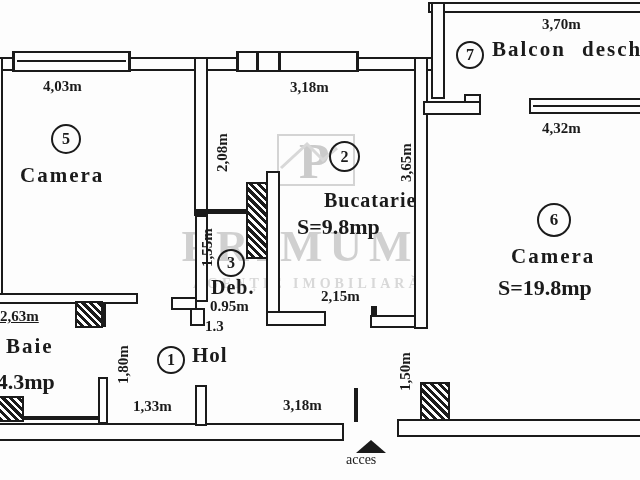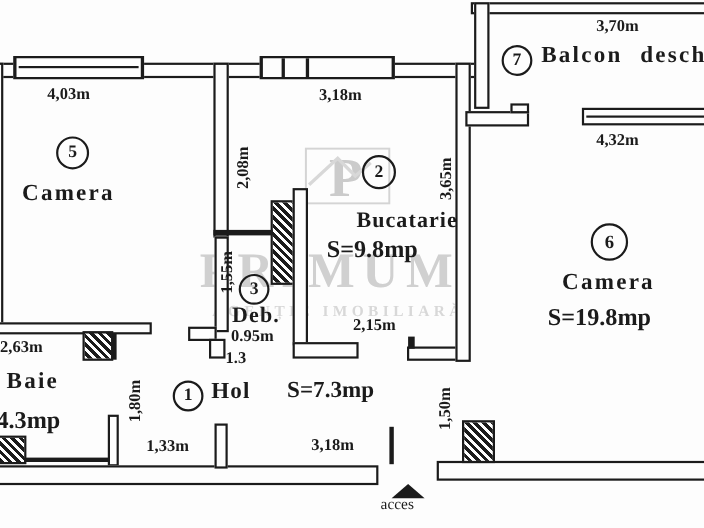--- a/index.html
+++ b/index.html
@@ -114,28 +114,27 @@
   <div class="vwrap" style="left:199px;top:222px;height:50px;">
       <span class="lbl dim">1,55m</span>
     </div>
   <div class="badge" style="left:217px;top:249px;">3</div>
   <div class="lbl name" style="left:211px;top:276px;font-size:20px;">Deb.</div>
   <div class="lbl dim" style="left:210px;top:298px;">0.95m</div>
   <div class="lbl" style="left:205px;top:318px;font-size:15px;">1.3</div>
 
   <div class="badge" style="left:157px;top:346px;">1</div>
   <div class="lbl name" style="left:192px;top:343px;text-align:center;">Hol</div>
-  <div class="lbl area" style="left:261px;top:342px;font-size:21px;">S=7.3mp</div>
   <div class="vwrap" style="left:115px;top:338px;height:52px;">
       <span class="lbl dim">1,80m</span>
     </div>
   <div class="lbl dim" style="left:133px;top:398px;">1,33m</div>
   <div class="lbl dim" style="left:283px;top:397px;">3,18m</div>
 
-  <div class="lbl dim" style="left:0px;top:308px;">2,63m</div>
+  <div class="lbl dim" style="left:0px;top:308px;text-decoration:underline;">2,63m</div>
   <div class="lbl name" style="left:6px;top:334px;letter-spacing:2px;">Baie</div>
   <div class="lbl area" style="left:-28px;top:369px;">S=4.3mp</div>
 
   <div class="badge" style="left:537px;top:203px;width:30px;height:30px;font-size:17px;">6</div>
   <div class="lbl name" style="left:511px;top:244px;letter-spacing:2px;">Camera</div>
   <div class="lbl area" style="left:498px;top:275px;">S=19.8mp</div>
   <div class="lbl dim" style="left:542px;top:120px;">4,32m</div>
   <div class="vwrap" style="left:397px;top:345px;height:52px;">
       <span class="lbl dim">1,50m</span>
     </div>

